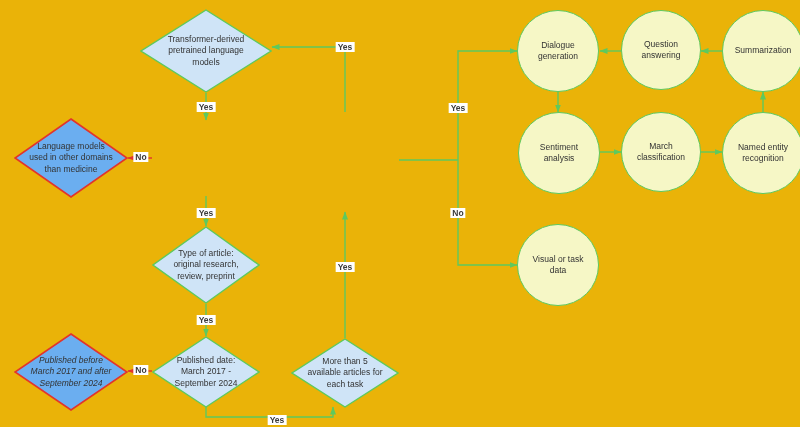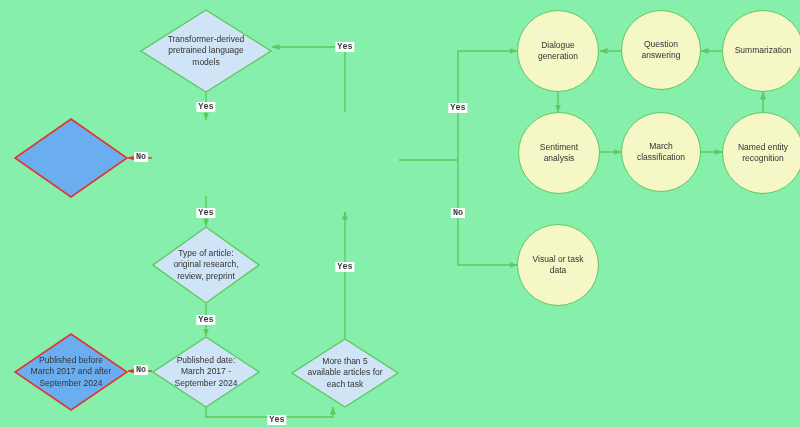--- a/index.html
+++ b/index.html
@@ -7,21 +7,21 @@
     padding: 0;
     background: #ffffff;
   }
   body {
     font-family: "Liberation Sans", sans-serif;
   }
   #canvas {
     position: relative;
     width: 800px;
     height: 427px;
-    background: #86efac;
+    background: #eab308;
     overflow: hidden;
   }
   svg#edges {
     position: absolute;
     left: 0;
     top: 0;
     width: 800px;
     height: 427px;
   }
   .node {
@@ -62,21 +62,20 @@
   }
   .edge-label {
     position: absolute;
     font-size: 8.5px;
     color: #3b3b3b;
     font-weight: bold;
     background: #ffffff;
     padding: 0 2px;
     white-space: nowrap;
     transform: translate(-50%, -50%);
-    font-family: Liberation Mono, monospace;
   }
   .edge-label.no-red {
     color: #3b3b3b;
   }
 </style>
 </head>
 <body>
 
 <div id="canvas">
 
@@ -128,37 +127,38 @@
       <polygon points="66,1 131,42 66,83 1,42" fill="#cfe4f7" stroke="#5ec95e" stroke-width="1.4"></polygon>
     </svg>
     <span class="node-label">Transformer-derived pretrained language models</span>
   </div>
 
 
   <div class="node diamond-wrap" style="left:14px; top:118px; width:114px; height:80px;">
     <svg class="diamond-shape" viewBox="0 0 114 80" preserveAspectRatio="none">
       <polygon points="57,1 113,40 57,79 1,40" fill="#6baef0" stroke="#e2342c" stroke-width="1.6"></polygon>
     </svg>
+    <span class="node-label" style="width:74%;">Language models used in other domains than medicine</span>
   </div>
 
   <div class="node diamond-wrap" style="left:152px; top:226px; width:108px; height:78px;">
     <svg class="diamond-shape" viewBox="0 0 108 78" preserveAspectRatio="none">
       <polygon points="54,1 107,39 54,77 1,39" fill="#cfe4f7" stroke="#5ec95e" stroke-width="1.4"></polygon>
     </svg>
     <span class="node-label" style="width:74%;">Type of article: original research, review, preprint</span>
   </div>
 
   <div class="node diamond-wrap" style="left:152px; top:336px; width:108px; height:72px;">
     <svg class="diamond-shape" viewBox="0 0 108 72" preserveAspectRatio="none">
       <polygon points="54,1 107,36 54,71 1,36" fill="#cfe4f7" stroke="#5ec95e" stroke-width="1.4"></polygon>
     </svg>
     <span class="node-label" style="width:76%;">Published date: March 2017 - September 2024</span>
   </div>
 
-  <div class="node diamond-wrap" style="left:14px; top:333px; width:114px; height:78px;">
+  <div class="node diamond-wrap" style="left:14px; top:333px; width:114px; height:78px;font-style:italic;">
     <svg class="diamond-shape" viewBox="0 0 114 78" preserveAspectRatio="none">
       <polygon points="57,1 113,39 57,77 1,39" fill="#6baef0" stroke="#e2342c" stroke-width="1.6"></polygon>
     </svg>
     <span class="node-label" style="width:78%;">Published before March 2017 and after September 2024</span>
   </div>
 
 
   <div class="node diamond-wrap" style="left:291px; top:338px; width:108px; height:70px;">
     <svg class="diamond-shape" viewBox="0 0 108 70" preserveAspectRatio="none">
       <polygon points="54,1 107,35 54,69 1,35" fill="#cfe4f7" stroke="#5ec95e" stroke-width="1.4"></polygon>

